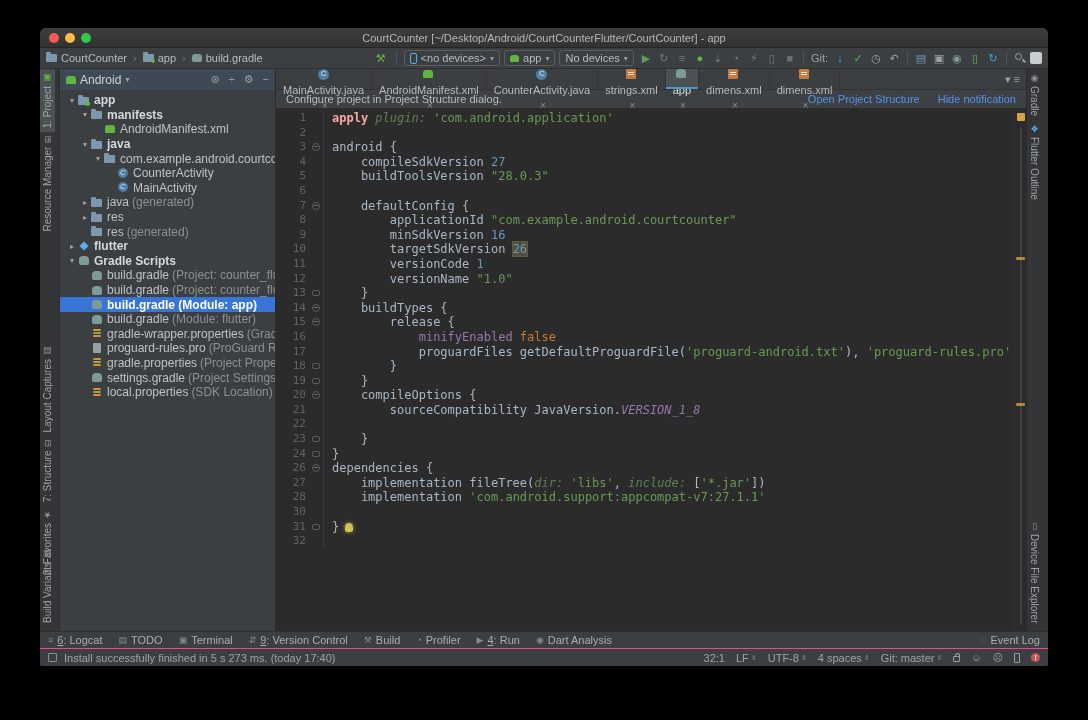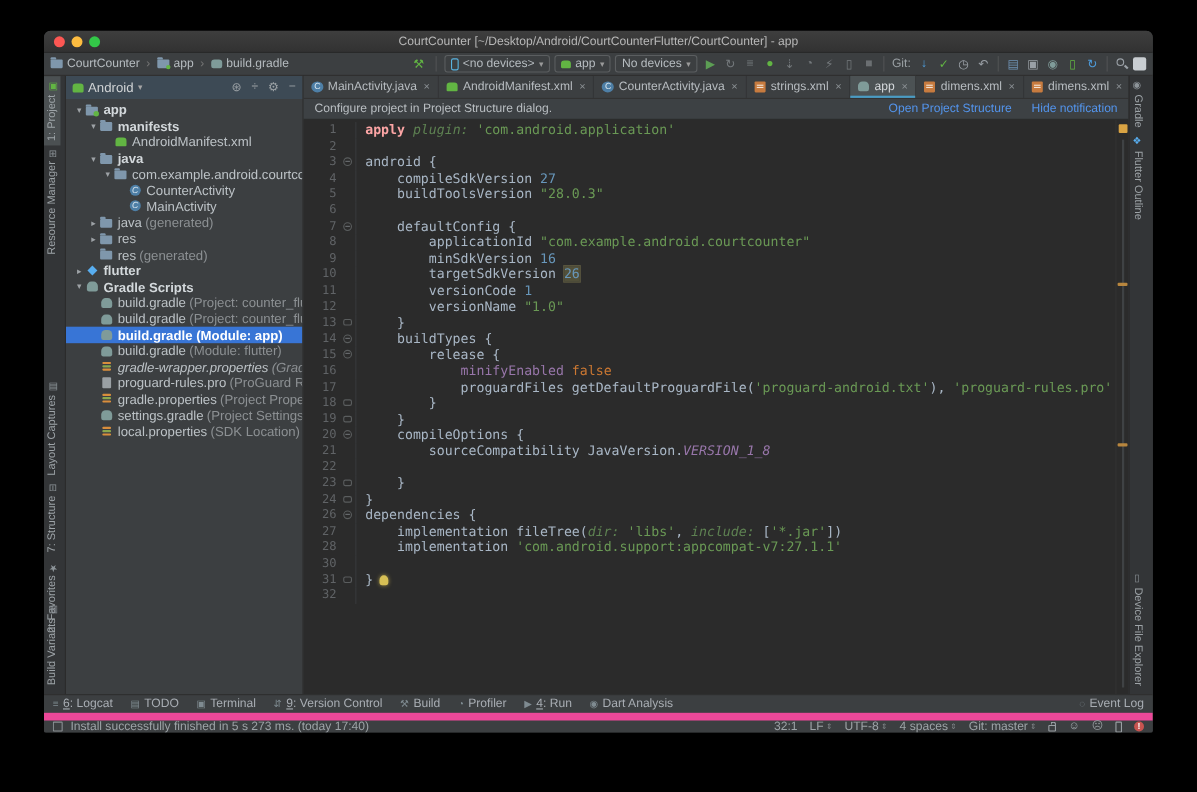--- a/index.html
+++ b/index.html
@@ -78,21 +78,21 @@
   .ticon.gradle .g { position:absolute; left:1px; top:1px; width:10px; height:9px; background:#7f9b99; border-radius:4px 4px 2px 2px; }
   .ticon.props .p1,.ticon.props .p2,.ticon.props .p3 { position:absolute; left:2px; width:8px; height:2px; border-radius:1px; }
   .ticon.props .p1 { top:1px; background:#d98e3c; } .ticon.props .p2 { top:4px; background:#8aa84e; } .ticon.props .p3 { top:7px; background:#d98e3c; }
   .ticon.proguard .q { position:absolute; left:2px; top:0; width:8px; height:10px; background:#9aa0a4; border-radius:1px; }
   .ticon.flutter .f { position:absolute; left:2px; top:1px; width:8px; height:8px; background:#58aef0; transform:rotate(45deg) scale(.8); }
 
   
   .editor { flex:1; min-width:0; display:flex; flex-direction:column; background:#2B2B2B; }
   .tabs { height:21px; flex:0 0 21px; background:#3C3F41; display:flex; align-items:stretch;
     font-size:11px; color:#b7bcc0; border-bottom:1px solid #323232; }
-  .tab { display:flex; align-items:center; gap:4px; padding:0 7px; border-right:1px solid #333537; position:relative; }
+  .tab { display:flex; align-items:center; gap:4px; padding:0 7px; border-right:1px solid #333537; position:relative;flex-direction:column; }
   .tab.active { background:#4c5254; color:#d6dadd; }
   .tab.active:after { content:""; position:absolute; left:0; right:0; bottom:0; height:2px; background:#4a9bc3; }
   .tab .x { color:#8a8f93; font-size:10px; margin-left:2px; }
   .tab-ico { width:11px; height:10px; position:relative; flex:0 0 11px; }
   .tab-ico.cls:before { content:"C"; position:absolute; inset:0; background:#4e7fa6; border-radius:50%;
     color:#dce8f2; font-size:8px; line-height:10px; text-align:center; }
   .tab-ico.android:before { content:""; position:absolute; left:0; top:1px; width:10px; height:8px; background:#62b543; border-radius:3px 3px 1px 1px; }
   .tab-ico.xml:before { content:""; position:absolute; left:0; top:0; width:10px; height:10px; background:#c77b3f; border-radius:1px; }
   .tab-ico.xml:after { content:""; position:absolute; left:2px; top:3px; width:6px; height:1px; background:#f2e3d4; box-shadow:0 2px 0 #f2e3d4; }
   .tab-ico.gradle:before { content:""; position:absolute; left:0; top:0; width:10px; height:9px; background:#7f9b99; border-radius:4px 4px 2px 2px; }
@@ -123,21 +123,21 @@
   .sc-track { position:absolute; top:18px; bottom:6px; left:5px; width:2px; background:#3f4244; }
   .sc-mark { position:absolute; left:1px; width:9px; height:3px; background:#b8863e; border-radius:1px; }
 
   
   .toolbtm { height:17px; flex:0 0 17px; background:#3C3F41; border-top:1px solid #2e2e2e;
     display:flex; align-items:center; font-size:11px; color:#a8adb3; padding:0 8px; gap:16px; }
   .tw-item { display:flex; align-items:center; gap:4px; white-space:nowrap; }
   .tw-item .ic { font-size:9px; color:#7f8b91; }
   .tw-item u { text-decoration:underline; }
   .tw-right { margin-left:auto; display:flex; align-items:center; gap:4px; }
-  .statusbar { height:18px; flex:0 0 18px; background:#3C3F41; border-top:7px solid #ec4899;
+  .statusbar { height:18px; flex:0 0 18px; background:#3C3F41; border-top:1px solid #ec4899;
     display:flex; align-items:center; font-size:11px; color:#9da3a7; padding:0 8px; gap:6px; }
   .sb-left { display:flex; align-items:center; gap:7px; flex:1; min-width:0; white-space:nowrap; overflow:hidden; }
   .sb-winico { width:9px; height:9px; border:1px solid #8a9094; border-radius:1px; }
   .sb-right { display:flex; align-items:center; gap:11px; white-space:nowrap; }
   .sb-item { display:flex; align-items:center; gap:2px; }
   .sb-item .caret { font-size:7px; color:#84898d; }
   .sb-lock { width:7px; height:6px; border:1px solid #9aa0a4; border-radius:1px; position:relative; margin-top:3px; }
   .sb-lock:before { content:""; position:absolute; left:1px; top:-4px; width:3px; height:3px; border:1px solid #9aa0a4; border-bottom:none; border-radius:3px 3px 0 0; }
   .sb-face { font-size:10px; color:#9aa0a4; line-height:10px; }
   .sb-phone { width:6px; height:10px; border:1px solid #9aa0a4; border-radius:1px; }
@@ -377,21 +377,21 @@
             <span class="lbl b">build.gradle (Module: app)</span>
           </div>
           <div class="trow" style="padding-left: 19px;">
             <span class="arr"></span>
             <span class="ticon gradle">
               <i class="g"></i>
             </span>
             <span class="lbl">build.gradle</span>
             <span class="sfx">(Module: flutter)</span>
           </div>
-          <div class="trow" style="padding-left: 19px; font-style: italic;">
+          <div class="trow" style="padding-left: 19px;">
             <span class="arr"></span>
             <span class="ticon props">
               <i class="p1"></i>
               <i class="p2"></i>
               <i class="p3"></i>
             </span>
             <span class="lbl">gradle-wrapper.properties</span>
             <span class="sfx">(Gradle Ve</span>
           </div>
           <div class="trow" style="padding-left: 19px;">

